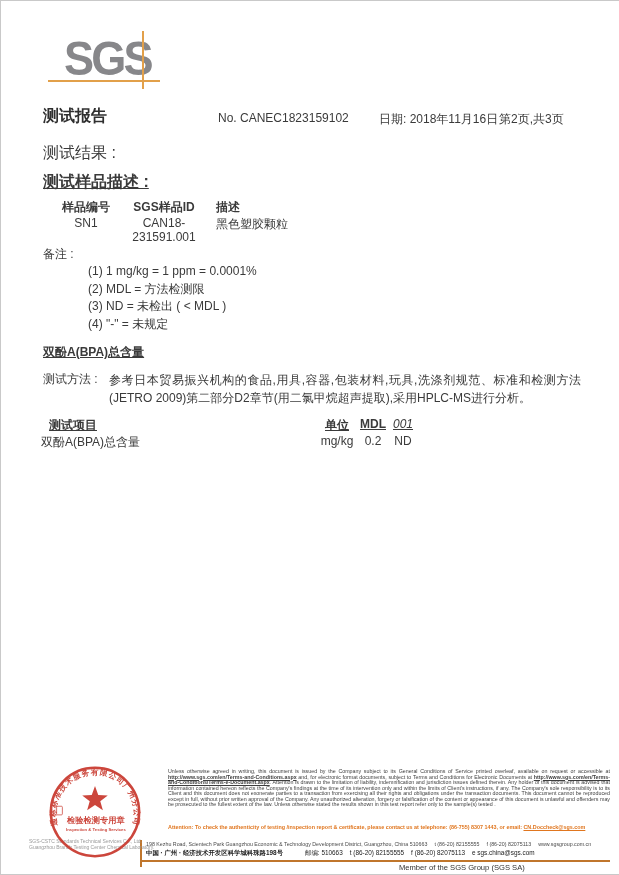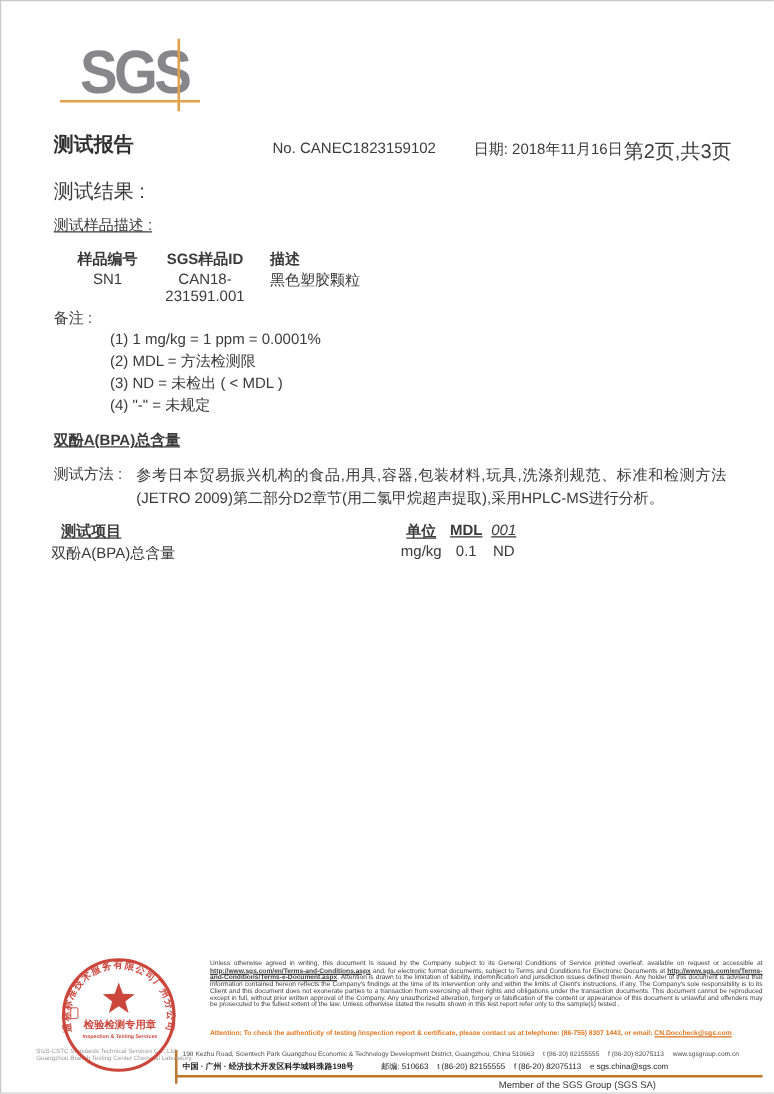--- a/index.html
+++ b/index.html
@@ -10,24 +10,24 @@
   }
   
   .sgs-logo { position:absolute; left:63px; top:28px; font-size:47px; font-weight:bold;
     color:#87878a; letter-spacing:-3px; transform:scale(.96,1.04); transform-origin:left top; }
   .logo-hline { position:absolute; left:47px; top:79px; width:112px; height:2px; background:#e2a04a; }
   .logo-vline { position:absolute; left:141px; top:30px; width:2px; height:58px; background:#e2a04a; }
   
   .report-title { position:absolute; left:42px; top:105px; font-size:16px; font-weight:bold; color:#2f2f2f; }
   .report-no   { position:absolute; left:217px; top:110px; font-size:12px; }
   .report-date { position:absolute; left:378px; top:110px; font-size:12px; }
-  .report-page { position:absolute; left:498px; top:110px; font-size:16px; }
+  .report-page { position:absolute; left:498px; top:110px; font-size:12px; }
   
   .results-label { position:absolute; left:42px; top:142px; font-size:16px; }
-  .sample-heading { position:absolute; left:42px; top:171px; font-size:12px; font-weight:normal; text-decoration:underline; }
+  .sample-heading { position:absolute; left:42px; top:171px; font-size:16px; font-weight:bold; text-decoration:underline; }
   .cell { position:absolute; font-size:12px; }
   .cell.center { text-align:center; }
   .cell.bold { font-weight:bold; }
   .notes-heading { position:absolute; left:42px; top:245px; font-size:12px; }
   .notes-list { position:absolute; left:87px; top:262px; font-size:12px; }
   .notes-list div { height:17.5px; line-height:17.5px; }
   .bpa-heading { position:absolute; left:42px; top:343px; font-size:12px; font-weight:bold; text-decoration:underline; }
   .method-label { position:absolute; left:42px; top:370px; font-size:12px; }
   .method-text { position:absolute; left:108px; top:370px; width:472px; font-size:12px; line-height:18px; text-align:justify; }
   .u { text-decoration:underline; }
@@ -86,21 +86,21 @@
   <div class="bpa-heading">双酚A(BPA)总含量</div>
   <div class="method-label">测试方法 :</div>
   <div class="method-text">参考日本贸易振兴机构的食品,用具,容器,包装材料,玩具,洗涤剂规范、标准和检测方法(JETRO 2009)第二部分D2章节(用二氯甲烷超声提取),采用HPLC-MS进行分析。</div>
 
   <div class="cell bold u" style="left:48px; top:416px;">测试项目</div>
   <div class="cell center bold u" style="left:315px; top:416px; width:42px;">单位</div>
   <div class="cell center bold u" style="left:357px; top:416px; width:30px;">MDL</div>
   <div class="cell center it u" style="left:387px; top:416px; width:30px;">001</div>
   <div class="cell" style="left:40px; top:433px;">双酚A(BPA)总含量</div>
   <div class="cell center" style="left:315px; top:433px; width:42px;">mg/kg</div>
-  <div class="cell center" style="left:357px; top:433px; width:30px;">0.1</div>
+  <div class="cell center" style="left:357px; top:433px; width:30px;">0.2</div>
   <div class="cell center" style="left:387px; top:433px; width:30px;">ND</div>
 
   <svg class="stamp" viewBox="0 0 100 100">
     <circle cx="50" cy="50" r="46" fill="none" stroke="#c8372c" stroke-width="2.6"></circle>
     <defs>
         <path id="arcpath" d="M 20,80 A 41,41 0 1 1 80,80" fill="none"></path>
       </defs>
     <text font-size="8" fill="#c8372c" font-weight="bold" letter-spacing="1">
       <textPath href="#arcpath" startOffset="50%" text-anchor="middle">通标标准技术服务有限公司广州分公司</textPath>
     </text>

